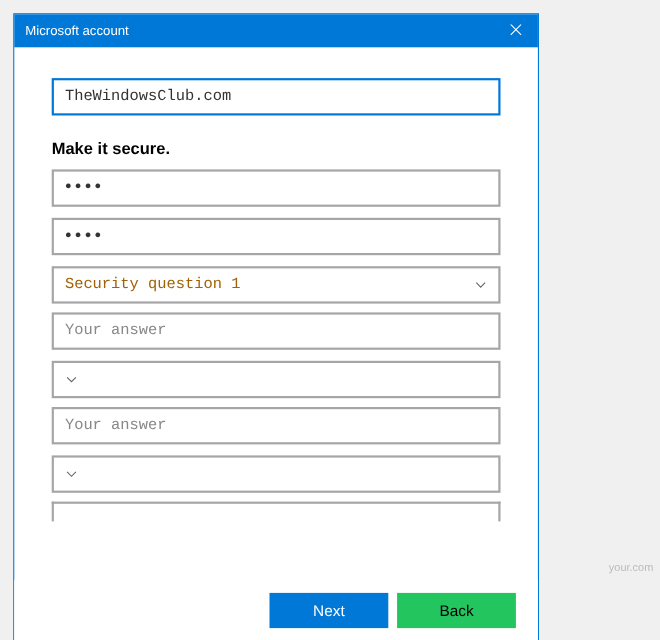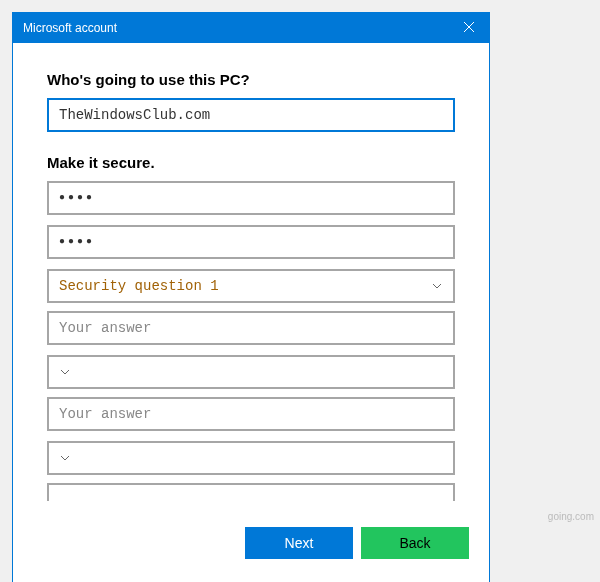--- a/index.html
+++ b/index.html
@@ -110,20 +110,21 @@
       stroke-width: 1;
     }
     .answer-box {
       color: #888;
       margin-bottom: 10px;
     }
     .footer {
       height: 56px;
       display: flex;
       justify-content: flex-end;
+      align-items: center;
       padding: 0 20px;
       gap: 8px;
       background: #fff;
     }
     .btn {
       width: 108px;
       height: 32px;
       border: none;
       font-size: 14px;
       font-family: inherit;
@@ -169,21 +170,20 @@
         <svg viewBox="0 0 10 10">
             <line x1="0" y1="0" x2="10" y2="10"></line>
             <line x1="10" y1="0" x2="0" y2="10"></line>
           </svg>
       </span>
     </div>
   </div>
 
   <div class="content">
 
-    <div class="heading">Who's going to use this PC?</div>
     <input type="text" class="input-text focused" value="TheWindowsClub.com" style="">
 
     <div class="heading section-gap">Make it secure.</div>
     <div class="input-password">
       <span class="dots">●●●●</span>
     </div>
     <div class="input-password">
       <span class="dots">●●●●</span>
     </div>
 
@@ -224,13 +224,13 @@
 
   </div>
 
   <div class="footer">
     <button class="btn btn-primary">Next</button>
     <button class="btn btn-secondary">Back</button>
   </div>
 
 </div>
 
-<div class="watermark">going.com</div>
+<div class="watermark">your.com</div>
 
 </body></html>

